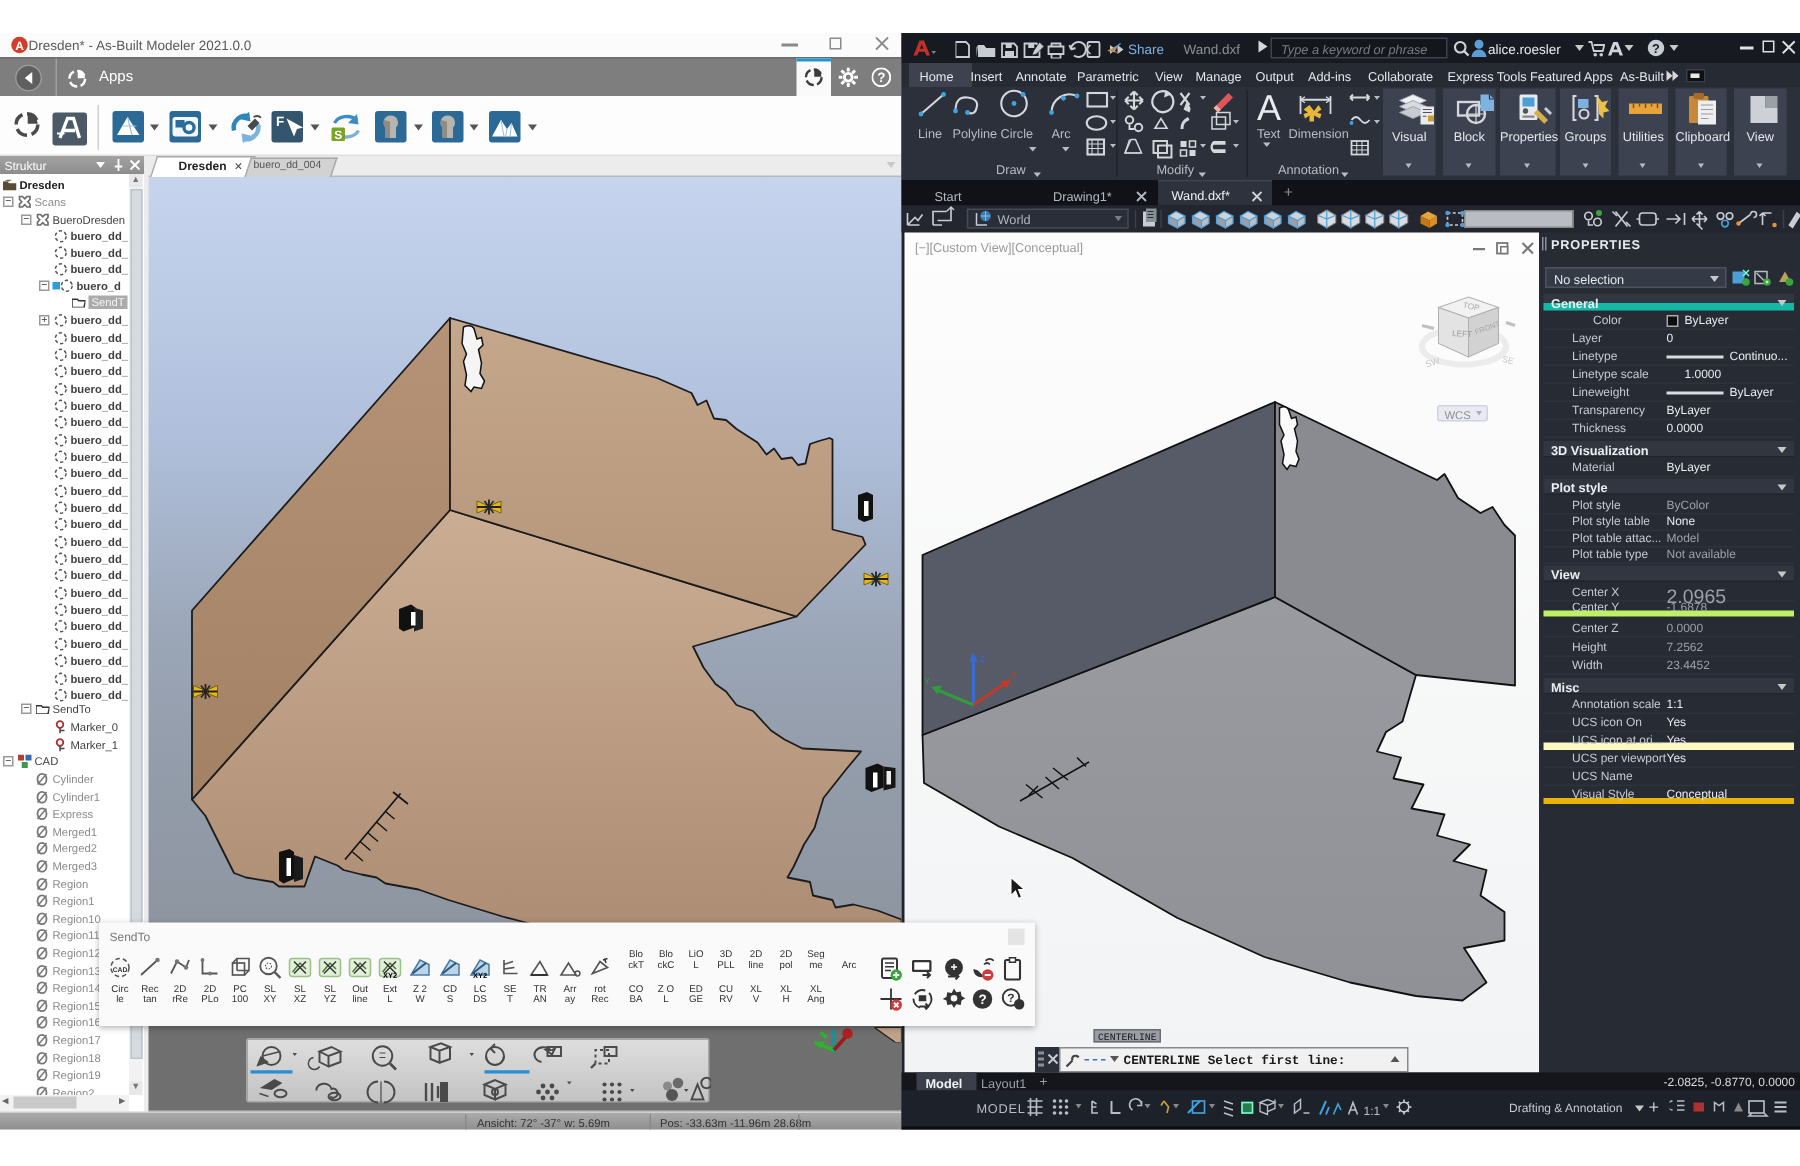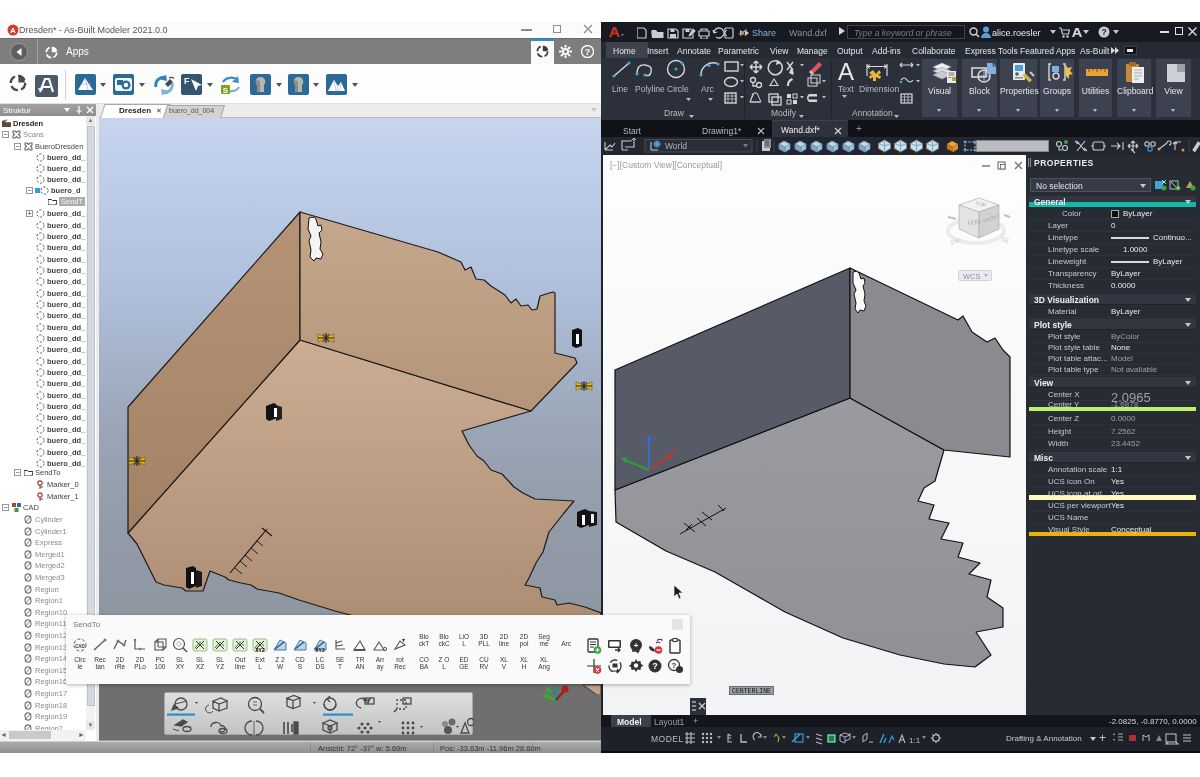--- a/index.html
+++ b/index.html
@@ -1499,20 +1499,29 @@
     <div id="rw-cmd" class="abs" style="left:0;top:0;width:599px;height:731px;pointer-events:none">
       <div class="abs" style="left:128px;top:664px;width:45px;height:9px;background:#9a9da3;border:1px solid #6a6d73">
           <span class="mono" style="position:absolute;left:2px;top:0.5px;font-size:6.5px;color:#15171c">CENTERLINE</span>
         </div>
       <div class="abs" style="left:89px;top:676px;width:16px;height:17px;background:#2c303a">
         <span style="position:absolute;left:2px;top:3px;width:3px;height:10px;border-left:2px dotted #8a8f98;border-right:2px dotted #8a8f98"></span>
         <svg style="position:absolute;left:8px;top:4px" width="8" height="8">
             <path d="M1,1 L7,7 M7,1 L1,7" stroke="#c8ccd3" stroke-width="1.3"></path>
           </svg>
       </div>
+      <div class="abs" style="left:105px;top:676px;width:233px;height:17px;background:#f1f1f1;border:1px solid #8a8a8a">
+        <svg style="position:absolute;left:3px;top:4px" width="10" height="10">
+            <path d="M1,8 L5,4 M5,4 a2,2 0 1 1 4,-2" stroke="#444" stroke-width="1.5" fill="none"></path>
+          </svg>
+        <span style="position:absolute;left:16px;top:7px;width:14px;height:1px;border-top:1px dashed #3a6bd0"></span>
+        <span style="position:absolute;left:33px;top:5px;width:0;height:0;border-left:3px solid transparent;border-right:3px solid transparent;border-top:4px solid #555"></span>
+        <span class="mono" style="position:absolute;left:42px;top:3px;font-size:8.5px;color:#1a1a1a;font-weight:bold">CENTERLINE Select first line:</span>
+        <span style="position:absolute;right:5px;top:5px;width:0;height:0;border-left:3.5px solid transparent;border-right:3.5px solid transparent;border-bottom:4.5px solid #555"></span>
+      </div>
     </div>
     <div id="rw-mltabs" class="abs">
       <div class="abs" style="left:10px;top:0;width:40px;height:12px;background:#3a3f4a"></div>
       <div class="abs" style="left:16px;top:1.5px;font-size:8.5px;font-weight:bold;color:#f0f2f5">Model</div>
       <div class="abs" style="left:53px;top:1.5px;font-size:8.5px;color:#9aa0a8">Layout1</div>
       <div class="abs" style="left:92px;top:0.5px;font-size:9px;color:#9aa0a8">+</div>
       <div class="abs" style="left:508px;top:1.5px;font-size:8px;color:#d8dbe0;white-space:nowrap">-2.0825, -0.8770, 0.0000</div>
     </div>
     <div id="rw-status" class="abs">
       <div class="abs" style="left:50px;top:7px;font-size:8.5px;color:#b8bdc6;letter-spacing:0.5px">MODEL</div>

